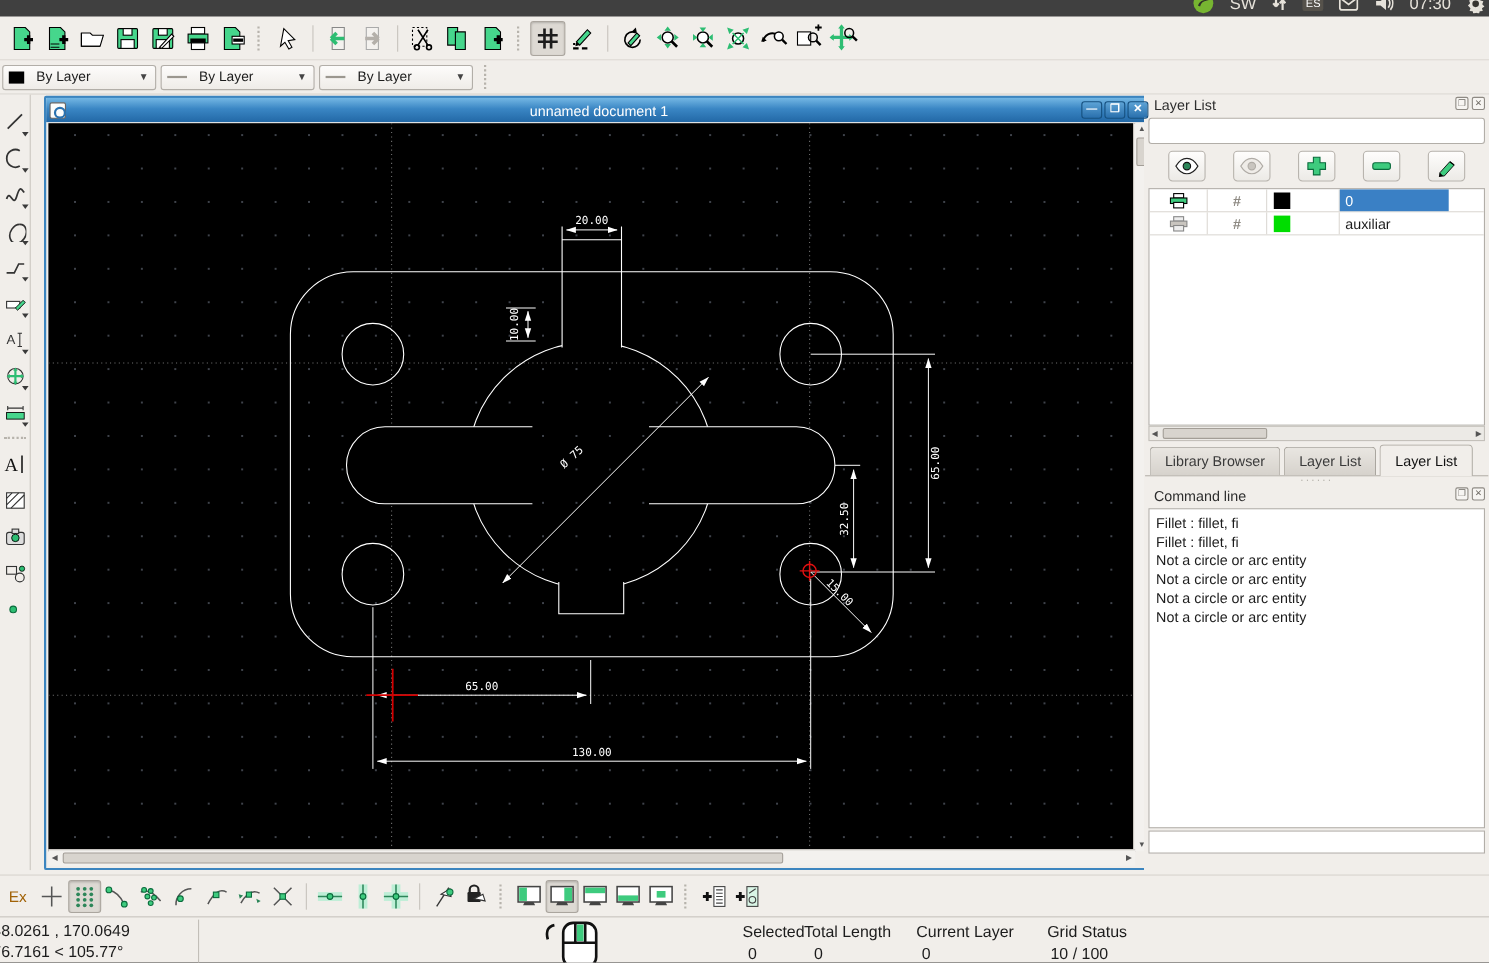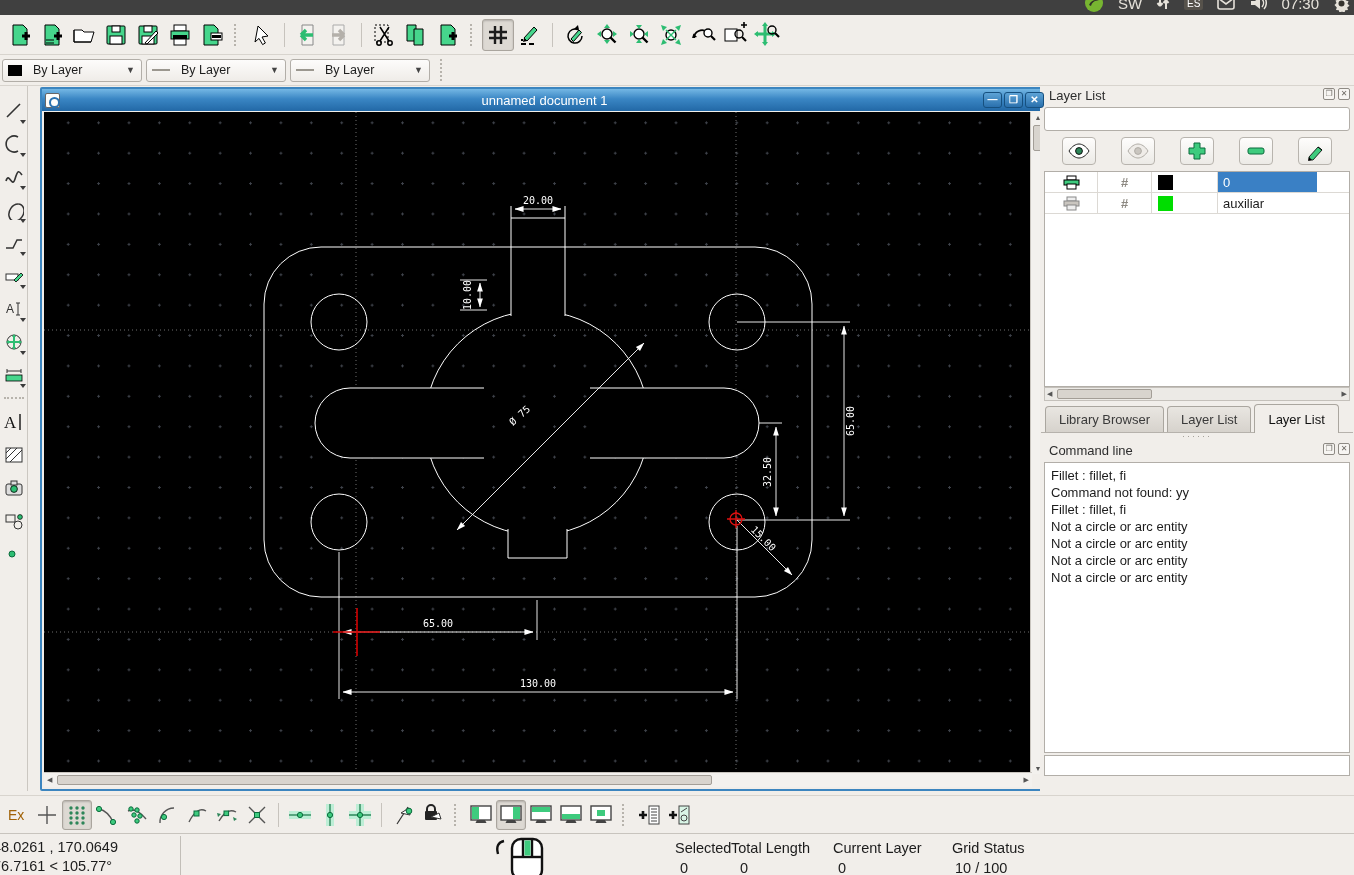--- a/index.html
+++ b/index.html
@@ -580,21 +580,20 @@
   <div class="splitter-dots">······</div>
   <div class="dock-title">
     <span>Command line</span>
     <span class="dock-icons">
       <span class="dico">❐</span>
       <span class="dico">✕</span>
     </span>
   </div>
   <div id="cmd-history">
     <div>Fillet : fillet, fi</div>
-    <div>Command not found: yy</div>
     <div>Fillet : fillet, fi</div>
     <div>Not a circle or arc entity</div>
     <div>Not a circle or arc entity</div>
     <div>Not a circle or arc entity</div>
     <div>Not a circle or arc entity</div>
   </div>
   <input id="cmd-input" value="" style="">
 </div>
 
 <div id="snapbar">

